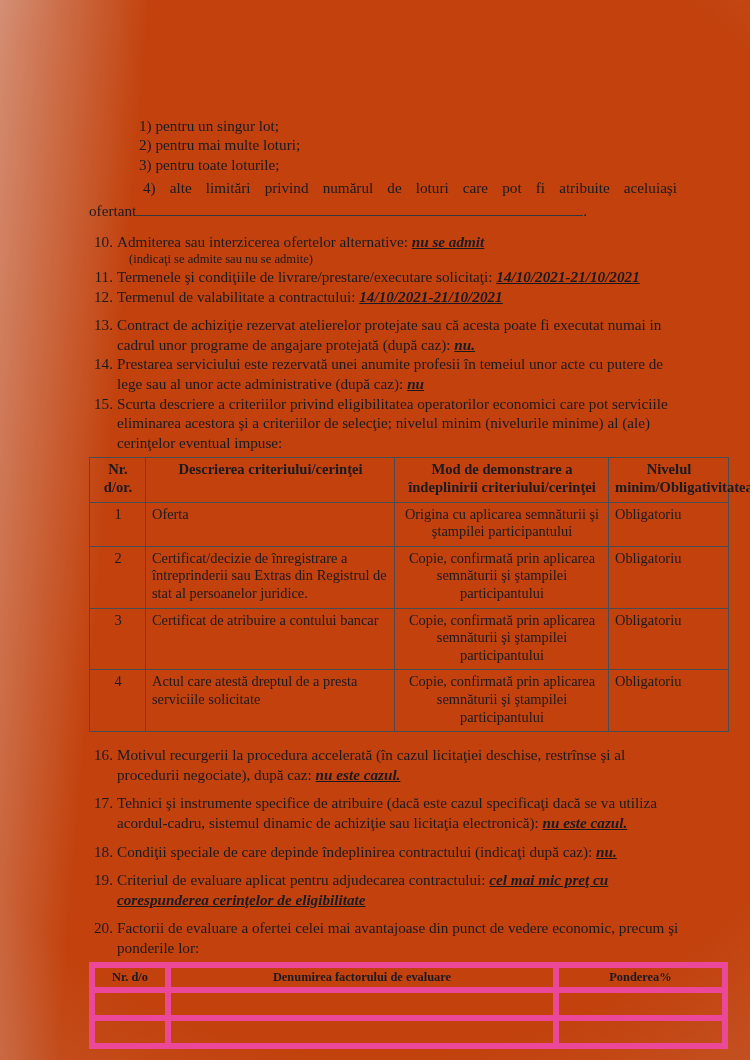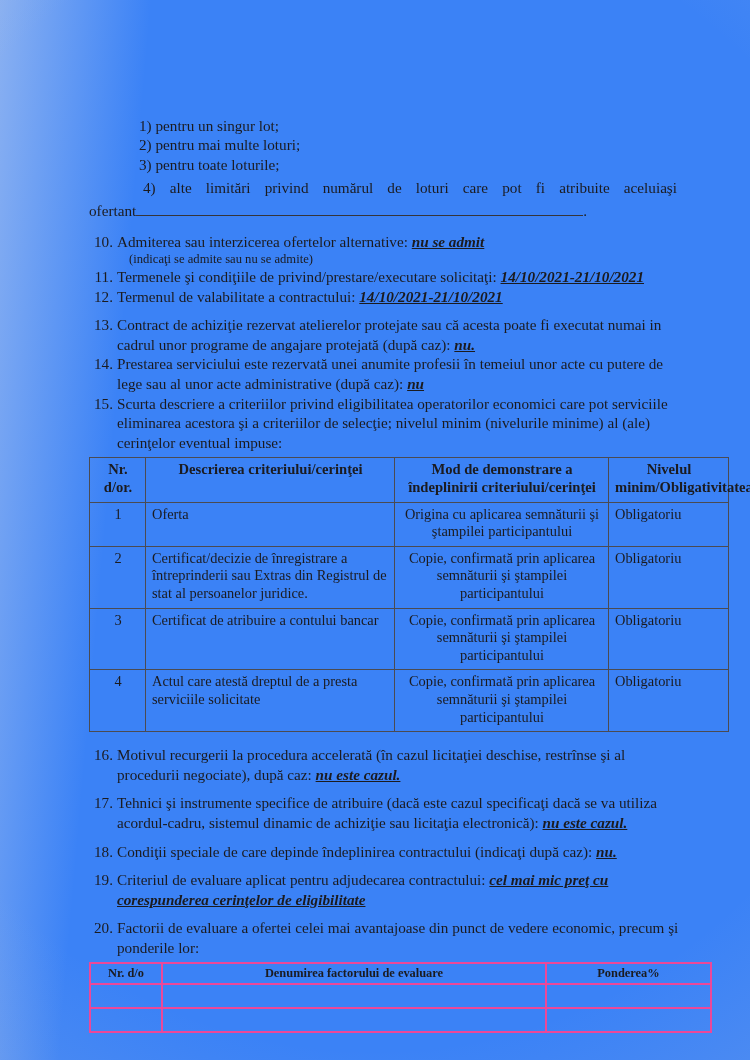--- a/index.html
+++ b/index.html
@@ -8,21 +8,21 @@
     background: #ffffff;
   }
   body {
     font-family: "Liberation Serif", "DejaVu Serif", serif;
     color: #1b1b1f;
   }
   #page {
     position: relative;
     width: 750px;
     height: 1060px;
-    background: #3b82f6;
+    background: #c2410c;
     overflow: hidden;
   }
   
   #scan-tint {
     position: absolute;
     inset: 0;
     pointer-events: none;
     background:
       radial-gradient(ellipse 120% 90% at 50% 45%, rgba(255,255,255,0) 60%, rgba(206,206,210,0.30) 100%),
       linear-gradient(95deg, rgba(232,232,236,0.45) 0%, rgba(255,255,255,0) 18%);
@@ -120,21 +120,21 @@
   th.c-nr { text-align: center; }
 
   
   table.factors {
     border-collapse: collapse;
     width: 591px;
     table-layout: fixed;
     margin: 5px 0 0 0;
   }
   table.factors th, table.factors td {
-    border: 2px solid #ec4899;
+    border: 6px solid #ec4899;
     font-size: 12.4px;
     font-weight: bold;
     padding: 2px 4px;
     text-align: center;
     height: 14px;
   }
   table.factors tbody td { height: 18px; }
   .f-nr   { width: 62px; }
   .f-name { width: 374px; }
   .f-pond { width: 155px; }
@@ -158,21 +158,21 @@
       <p class="ofertant-line"><span>ofertant</span><span class="blank-rule"></span><span>.</span></p>
     </div>
 
     <p class="item">
       <span class="num">10.</span><span>Admiterea sau interzicerea ofertelor alternative:</span>
       <span class="fill">nu se admit</span>
     </p>
     <p class="note-center">(indicaţi se admite sau nu se admite)</p>
 
     <p class="item">
-      <span class="num">11.</span><span>Termenele şi condiţiile de privind/prestare/executare solicitaţi:</span>
+      <span class="num">11.</span><span>Termenele şi condiţiile de livrare/prestare/executare solicitaţi:</span>
       <span class="fill">14/10/2021-21/10/2021</span>
     </p>
 
     <p class="item">
       <span class="num">12.</span><span>Termenul de valabilitate a contractului:</span>
       <span class="fill">14/10/2021-21/10/2021</span>
     </p>
 
     <div class="gap-md"></div>
 

